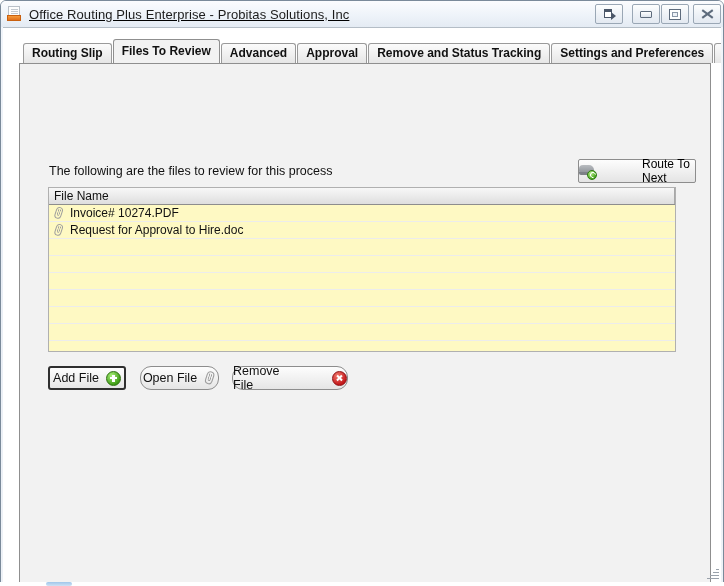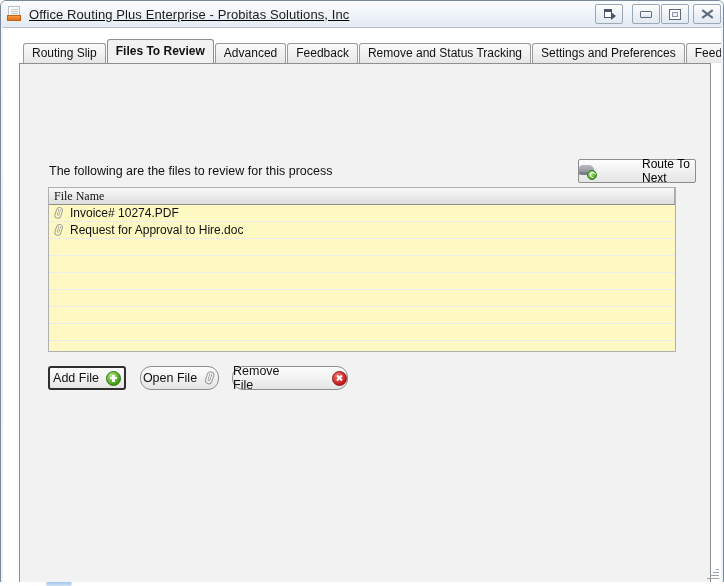--- a/index.html
+++ b/index.html
@@ -192,20 +192,21 @@
     color: #111;
     background: linear-gradient(to bottom, #fbfbfb 0%, #f0f0f0 55%, #e6e6e6 100%);
     border: 1px solid #9a9a9a;
     border-bottom: none;
     border-radius: 3px 3px 0 0;
     white-space: nowrap;
     box-sizing: border-box;
     cursor: default;
     position: relative;
     z-index: 1;
+    font-weight: bold;
   }
   .tab.active {
     height: 24px;
     line-height: 23px;
     margin-top: -3px;
     background: #f2f2f2;
     border-color: #8f8f8f;
     z-index: 3;
     font-weight: bold;
   }
@@ -308,21 +309,20 @@
   }
   #filelist-header .col {
     flex: 1 1 auto;
     line-height: 16px;
     padding-left: 5px;
     font-size: 12px;
     color: #111;
     border-right: 1px solid #a8a8a8;
     box-sizing: border-box;
     cursor: default;
-    font-family: Liberation Serif, serif;
   }
   #filelist-body {
     position: relative;
   }
   .file-row {
     height: 17px;
     display: flex;
     align-items: center;
     padding-left: 4px;
     border-bottom: 1px solid #ececec;
@@ -489,21 +489,21 @@
   </div>
 
   <div id="client">
 
     <div id="tabcontrol">
 
       <div id="tabstrip">
         <div class="tab">Routing Slip</div>
         <div class="tab active">Files To Review</div>
         <div class="tab">Advanced</div>
-        <div class="tab">Feedback</div>
+        <div class="tab">Approval</div>
         <div class="tab">Remove and Status Tracking</div>
         <div class="tab">Settings and Preferences</div>
         <div class="tab">Feedback</div>
 
       </div>
 
       <div id="tabpage">
 
         <div id="instruction">The following are the files to review for this process</div>
 

